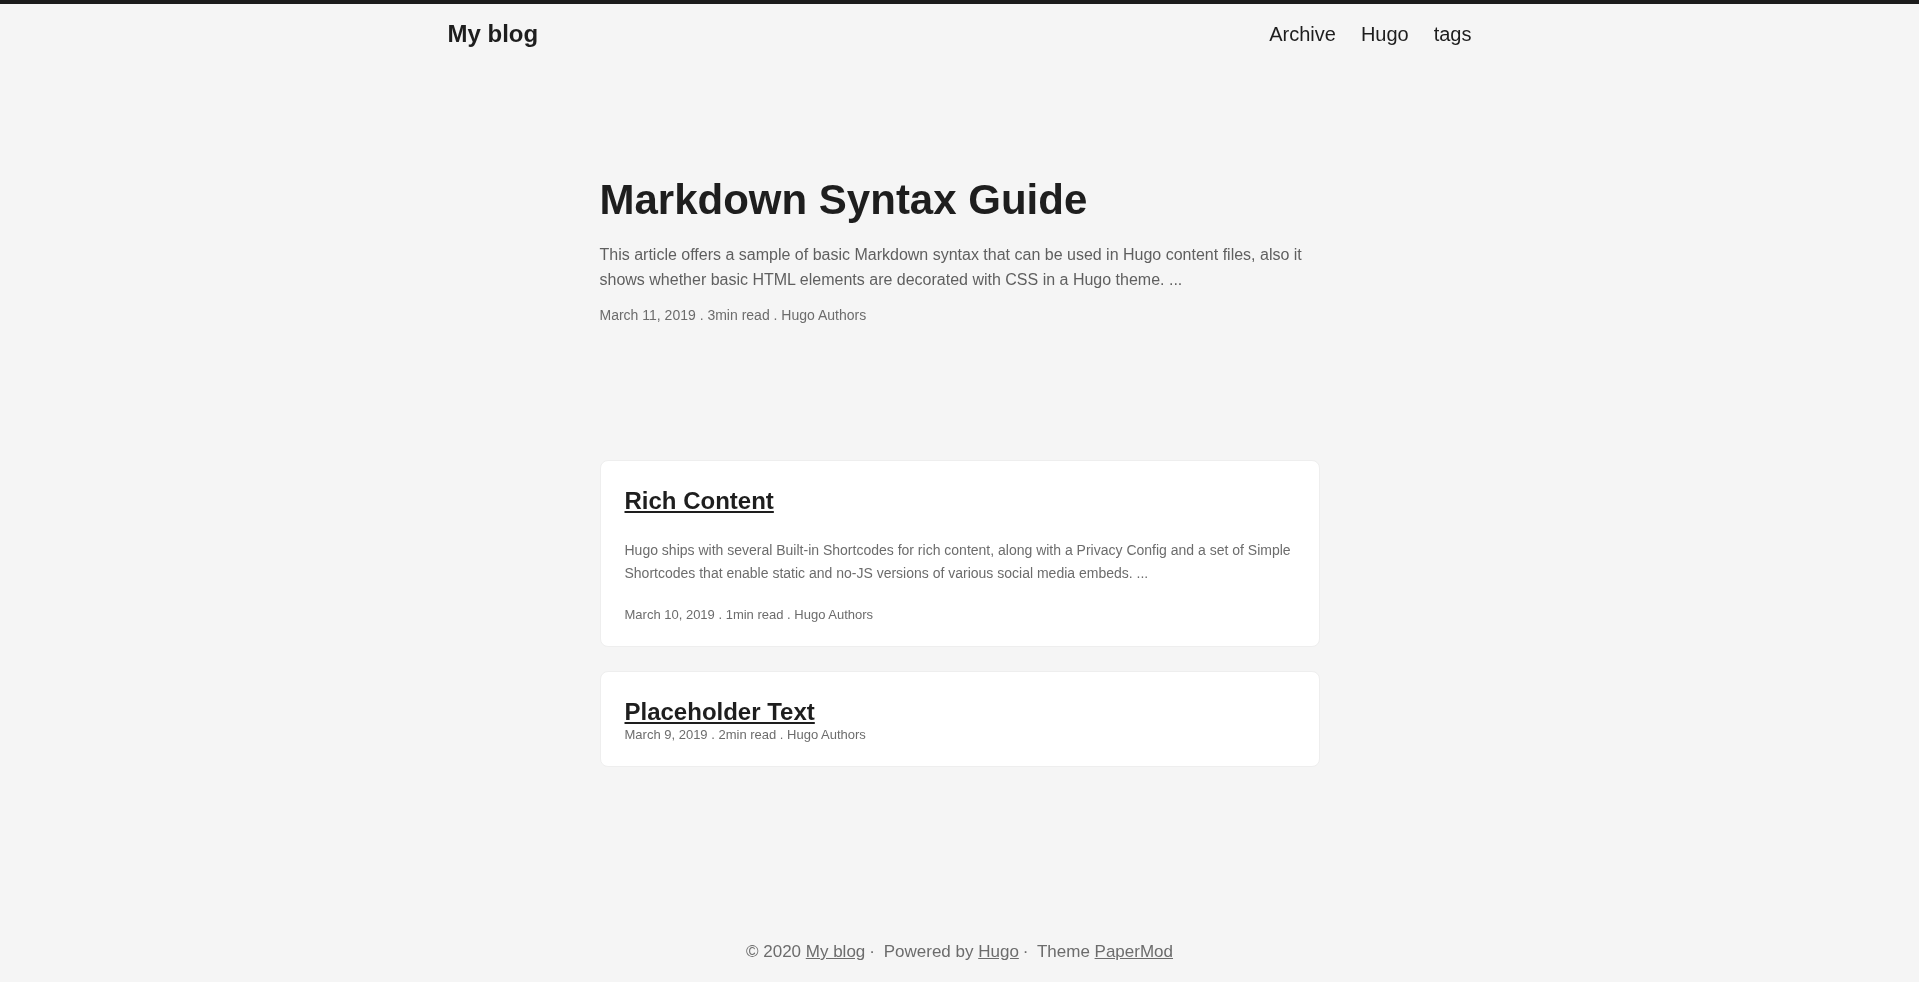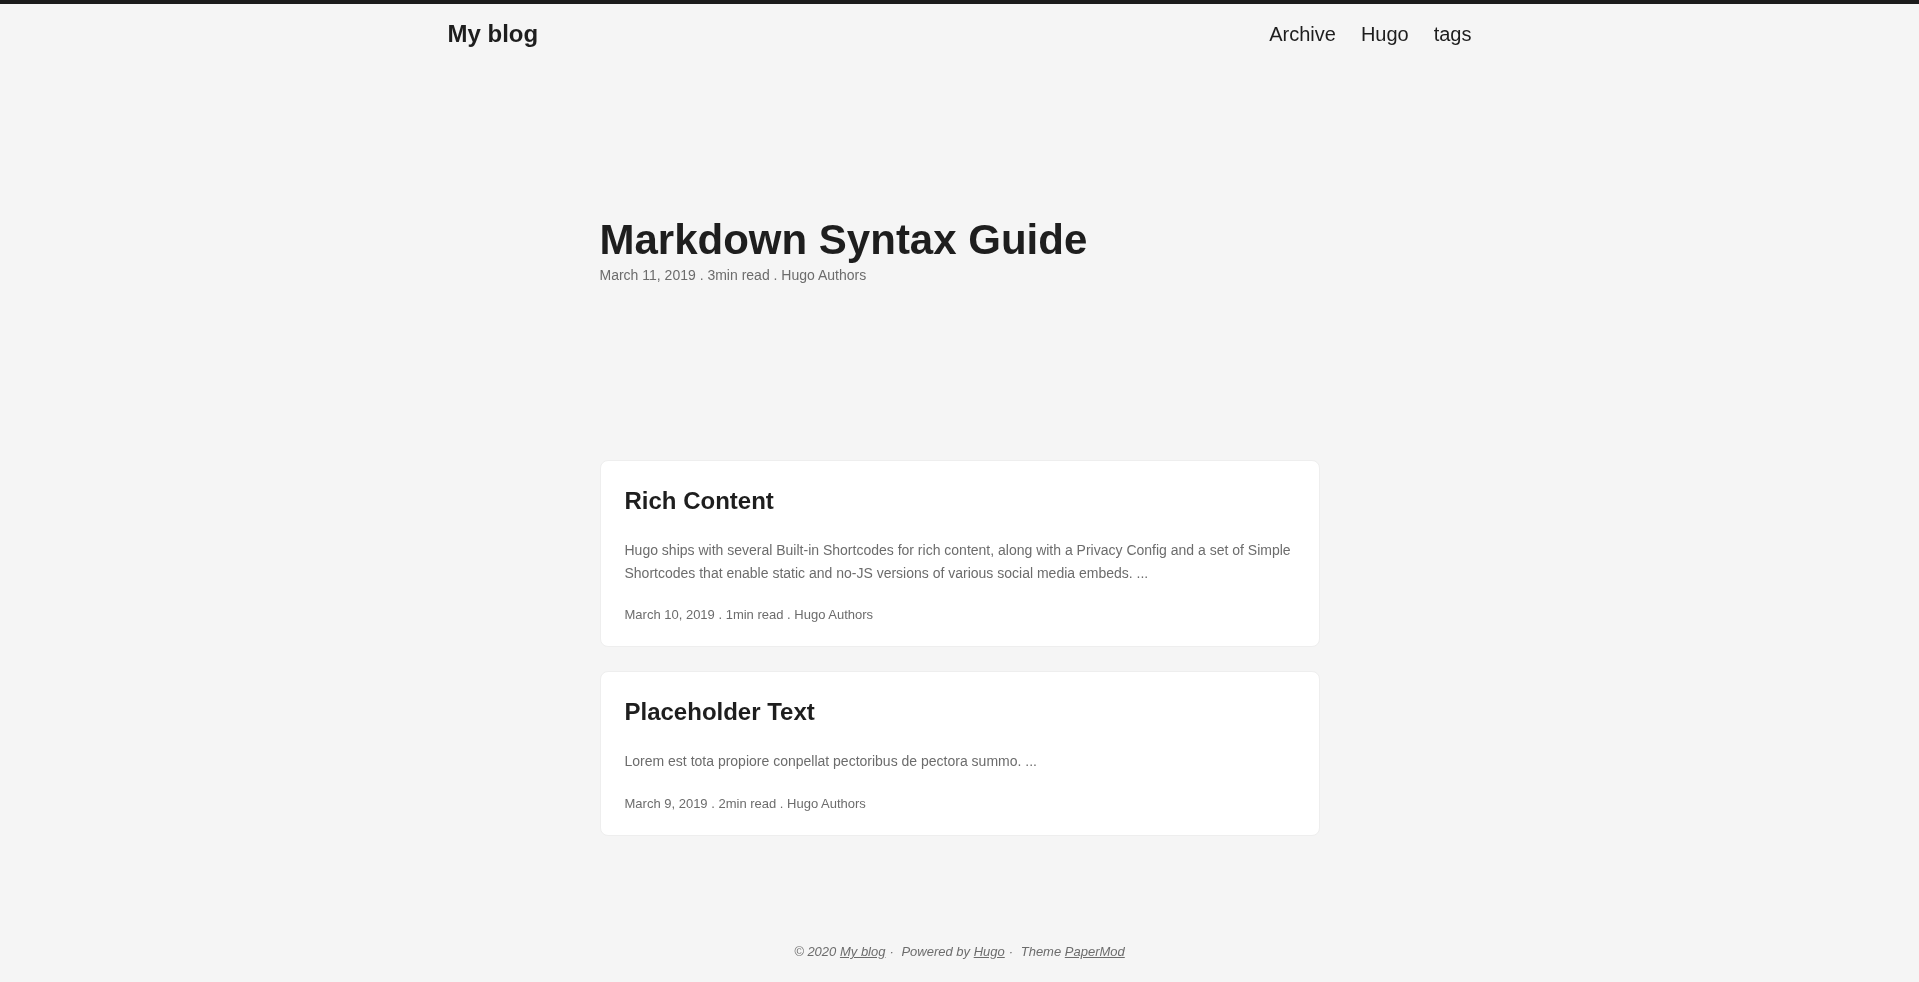--- a/index.html
+++ b/index.html
@@ -100,20 +100,21 @@
     border: 1px solid var(--border);
     border-radius: 8px;
     cursor: pointer;
   }
   .post-entry h2 {
     margin: 0;
     font-size: 24px;
     line-height: 1.3;
     font-weight: 700;
     color: var(--primary-text);
+    text-decoration: underline;
   }
   .post-entry .entry-content {
     margin: 23px 0;
     font-size: 14px;
     line-height: 1.6;
     color: var(--secondary-text);
   }
   .post-entry .entry-footer {
     font-size: 13px;
     color: var(--secondary-text);
@@ -133,25 +134,24 @@
     border-radius: 18px;
     text-decoration: none;
   }
   
   footer.site-footer {
     flex: 0 0 auto;
     height: 60px;
     display: flex;
     align-items: center;
     justify-content: center;
-    font-size: 13px;
+    font-size: 17px;
     line-height: 24px;
     color: var(--secondary-text);
     text-align: center;
-    font-style: italic;
   }
   footer.site-footer span { white-space: pre; }
   footer.site-footer a {
     color: inherit;
     text-decoration: underline;
   }
   .footer-sep { margin: 0 4px; }
 </style>
 </head>
 <body>
@@ -176,36 +176,36 @@
     </ul>
   </nav>
 </header>
 
 <main class="main">
 
   <article class="first-entry">
     <header>
       <h1>Markdown Syntax Guide</h1>
     </header>
+    <div class="entry-content">This article offers a sample of basic Markdown syntax that can be used in Hugo content files, also it shows whether basic HTML elements are decorated with CSS in a Hugo theme. ...</div>
     <footer class="entry-footer">March 11, 2019 . 3min read . Hugo Authors</footer>
   </article>
 
   <article class="post-entry">
     <header>
       <h2>Rich Content</h2>
     </header>
     <div class="entry-content">Hugo ships with several Built-in Shortcodes for rich content, along with a Privacy Config and a set of Simple Shortcodes that enable static and no-JS versions of various social media embeds. ...</div>
     <footer class="entry-footer">March 10, 2019 . 1min read . Hugo Authors</footer>
   </article>
 
   <article class="post-entry">
     <header>
       <h2>Placeholder Text</h2>
     </header>
-    <div class="entry-content">Lorem est tota propiore conpellat pectoribus de pectora summo. ...</div>
     <footer class="entry-footer">March 9, 2019 . 2min read . Hugo Authors</footer>
   </article>
 
 
 </main>
 
 <footer class="site-footer">
   <span>© 2020 </span>
     <a href="#">My blog</a>
     <span class="footer-sep">·</span>

